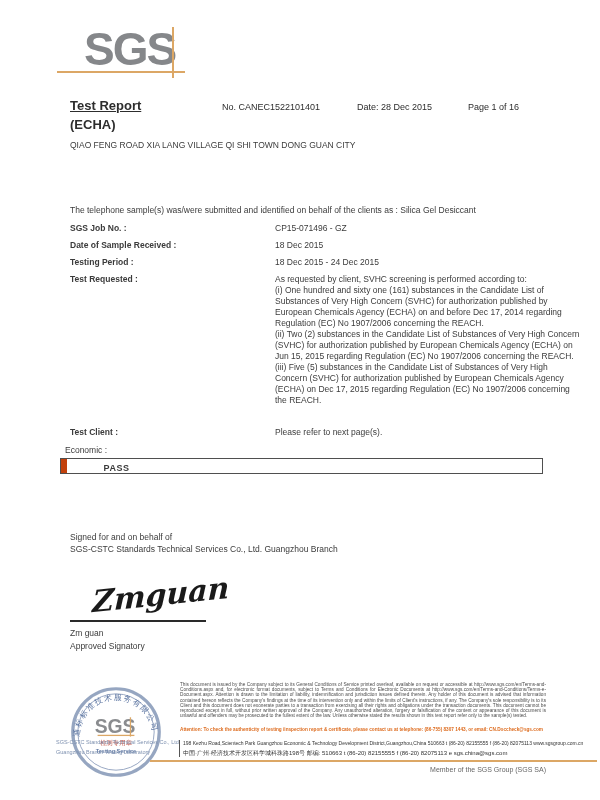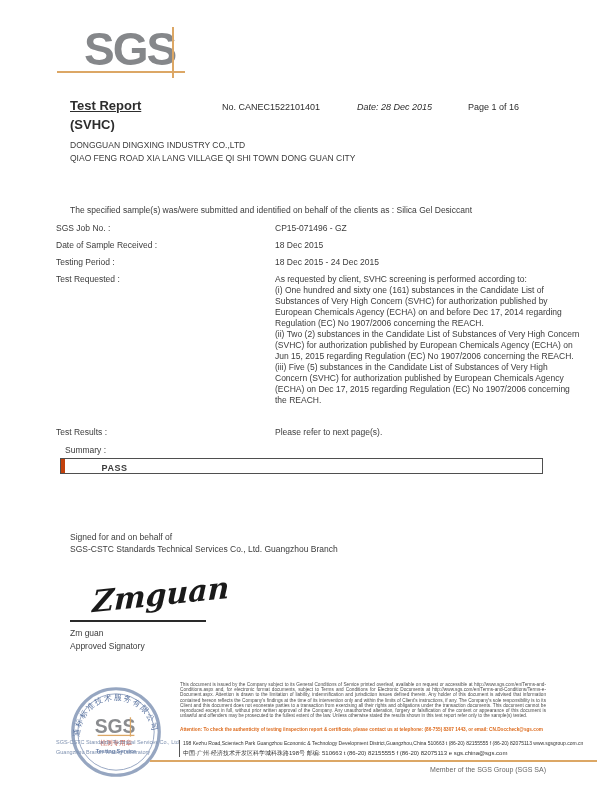--- a/index.html
+++ b/index.html
@@ -11,35 +11,35 @@
 
   
   .logo-text { left:84px; top:26px; font-size:46px; font-weight:bold; color:#85878a; letter-spacing:-2px; line-height:1; }
   .logo-hline { left:57px; top:71px; width:128px; height:2px; background:#dca765; }
   .logo-vline { left:172px; top:27px; width:2px; height:51px; background:#dca765; }
 
   
   .title   { left:70px;  top:98px;  font-size:13px; font-weight:bold; color:#2d2d2d;text-decoration:underline; }
   .subtitle{ left:70px;  top:117px; font-size:13px; font-weight:bold; color:#2d2d2d; }
   .repno   { left:222px; top:102px; font-size:9px; color:#2d2d2d; }
-  .repdate { left:357px; top:102px; font-size:9px; color:#2d2d2d;font-style:italic; }
+  .repdate { left:357px; top:102px; font-size:9px; color:#2d2d2d; }
   .reppage { left:468px; top:102px; font-size:9px; color:#2d2d2d; }
 
   .client  { left:70px; top:139px; font-size:8.5px; line-height:12.5px; color:#3b3b3b; }
 
   .intro   { left:70px; top:205px; width:490px; font-size:8.5px; color:#3b3b3b; }
 
-  .flabel  { left:56px;  font-size:8.5px; color:#3b3b3b; }
+  .flabel  { left:70px;  font-size:8.5px; color:#3b3b3b;font-weight:bold; }
   .fvalue  { left:230px; font-size:8.5px; color:#3b3b3b;margin-left:45px; }
   .preline { white-space:pre-line; line-height:11px; width:310px; }
 
   .sumlabel{ left:65px; top:445px; font-size:8.5px; color:#3b3b3b; }
   .sumtable{ left:60px; top:458px; width:481px; border:1px solid #4f4f4f; display:flex; }
   .sumtext { flex:1; padding:3px 6px 4px 6px; font-size:8.5px; line-height:12px; }
-  .sumres  { width:99px; border-left:4px solid #c2410c; text-align:center; padding-top:4px; font-size:9px; font-weight:bold; letter-spacing:0.5px; }
+  .sumres  { width:99px; border-left:6px solid #c2410c; text-align:center; padding-top:4px; font-size:9px; font-weight:bold; letter-spacing:0.5px; }
 
   .signed1 { left:70px; top:532px; font-size:8.5px; }
   .signed2 { left:70px; top:544px; font-size:8.5px;text-align:right; }
   .sig-script { left:92px; top:577px; font-size:30px; font-style:italic; font-weight:bold;
                 font-family:"DejaVu Serif", serif; color:#1a1a1a; transform:rotate(-6deg) skewX(-8deg); }
   .sig-line{ left:70px; top:620px; width:136px; height:2px; background:#2a2a2a; }
   .sig-name{ left:70px; top:628px; font-size:8.5px; }
   .sig-role{ left:70px; top:641px; font-size:8.5px; }
 
   
@@ -56,31 +56,30 @@
 </head>
 <body>
 
 <div class="page">
 
   <div class="abs logo-text">SGS</div>
   <div class="abs logo-hline"></div>
   <div class="abs logo-vline"></div>
 
   <div class="abs title">Test Report</div>
-  <div class="abs subtitle">(SVHC)</div>
+  <div class="abs subtitle">(ECHA)</div>
   <div class="abs repno">No. CANEC1522101401</div>
   <div class="abs repdate">Date: 28 Dec 2015</div>
   <div class="abs reppage">Page 1 of 16</div>
 
   <div class="abs client">
-    <div>DONGGUAN DINGXING INDUSTRY CO.,LTD</div>
     <div>QIAO FENG ROAD XIA LANG VILLAGE QI SHI TOWN DONG GUAN CITY</div>
   </div>
 
-  <div class="abs intro">The specified sample(s) was/were submitted and identified on behalf of the clients as : Silica Gel Desiccant</div>
+  <div class="abs intro">The telephone sample(s) was/were submitted and identified on behalf of the clients as : Silica Gel Desiccant</div>
 
   <div class="abs flabel" style="top:223px">SGS Job No. :</div>
   <div class="abs fvalue" style="top:223px">CP15-071496 - GZ</div>
 
   <div class="abs flabel" style="top:240px">Date of Sample Received :</div>
   <div class="abs fvalue" style="top:240px">18 Dec 2015</div>
 
   <div class="abs flabel" style="top:257px">Testing Period :</div>
   <div class="abs fvalue" style="top:257px">18 Dec 2015 - 24 Dec 2015</div>
 
@@ -91,24 +90,24 @@
 European Chemicals Agency (ECHA) on and before Dec 17, 2014 regarding
 Regulation (EC) No 1907/2006 concerning the REACH.
 (ii) Two (2) substances in the Candidate List of Substances of Very High Concern
 (SVHC) for authorization published by European Chemicals Agency (ECHA) on
 Jun 15, 2015 regarding Regulation (EC) No 1907/2006 concerning the REACH.
 (iii) Five (5) substances in the Candidate List of Substances of Very High
 Concern (SVHC) for authorization published by European Chemicals Agency
 (ECHA) on Dec 17, 2015 regarding Regulation (EC) No 1907/2006 concerning
 the REACH.</div>
 
-  <div class="abs flabel" style="top:427px">Test Results :</div>
+  <div class="abs flabel" style="top:427px">Test Client :</div>
   <div class="abs fvalue" style="top:427px">Please refer to next page(s).</div>
 
-  <div class="abs sumlabel">Summary :</div>
+  <div class="abs sumlabel">Economic :</div>
   <div class="abs sumtable">
     <div class="sumres">PASS</div>
   </div>
 
   <div class="abs signed1">Signed for and on behalf of</div>
   <div class="abs signed2">SGS-CSTC Standards Technical Services Co., Ltd. Guangzhou Branch</div>
   <div class="abs sig-script">Zmguan</div>
   <div class="abs sig-line"></div>
   <div class="abs sig-name">Zm guan</div>
   <div class="abs sig-role">Approved Signatory</div>

